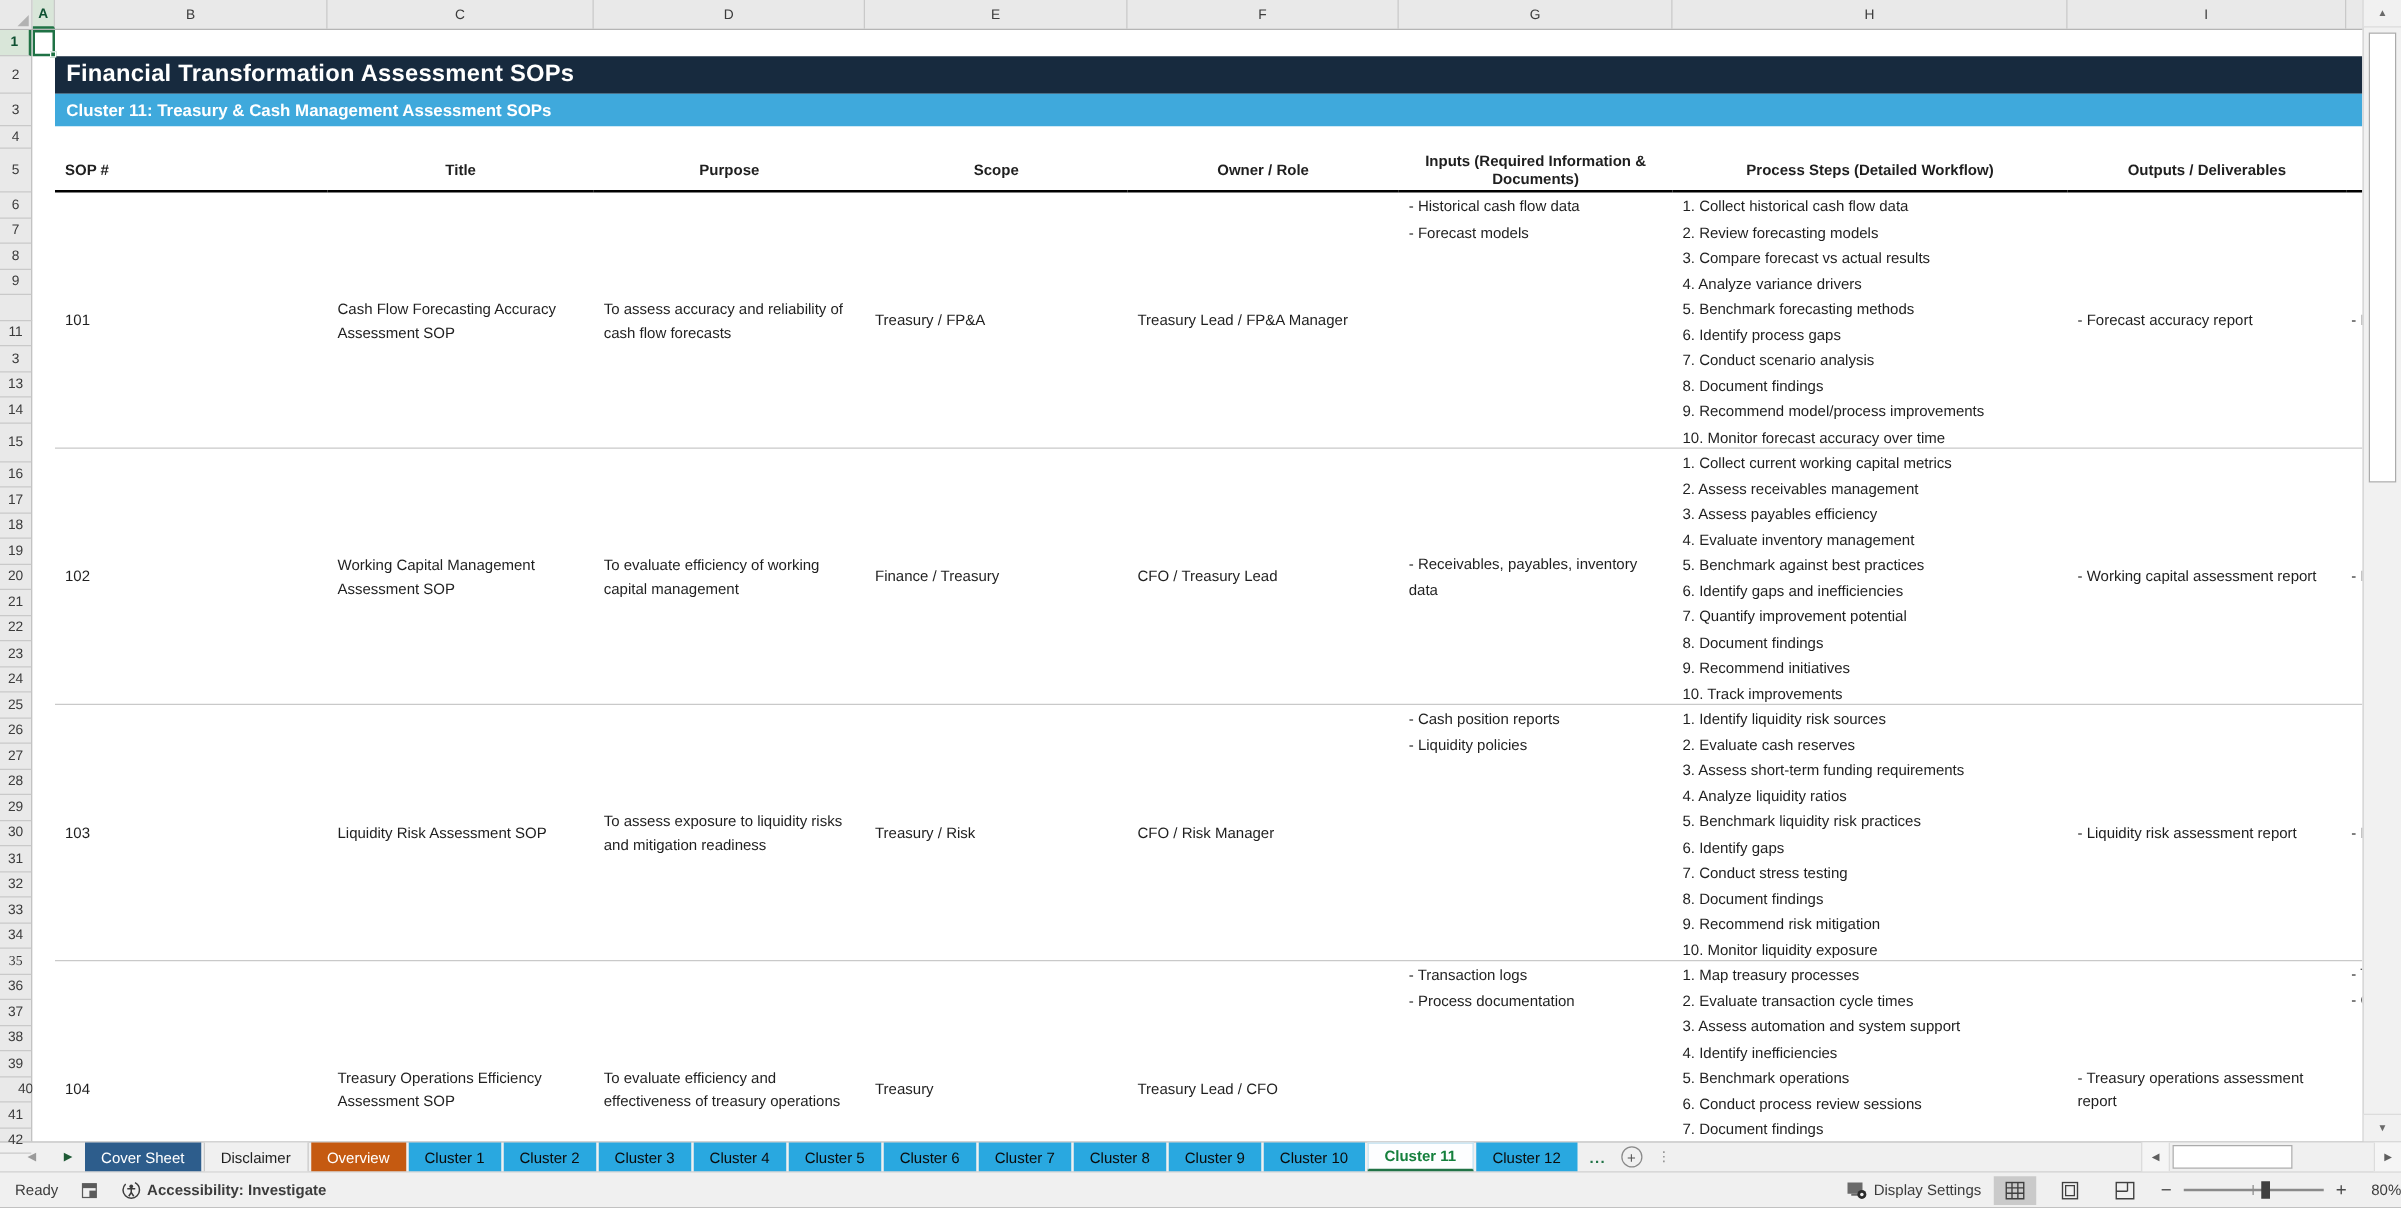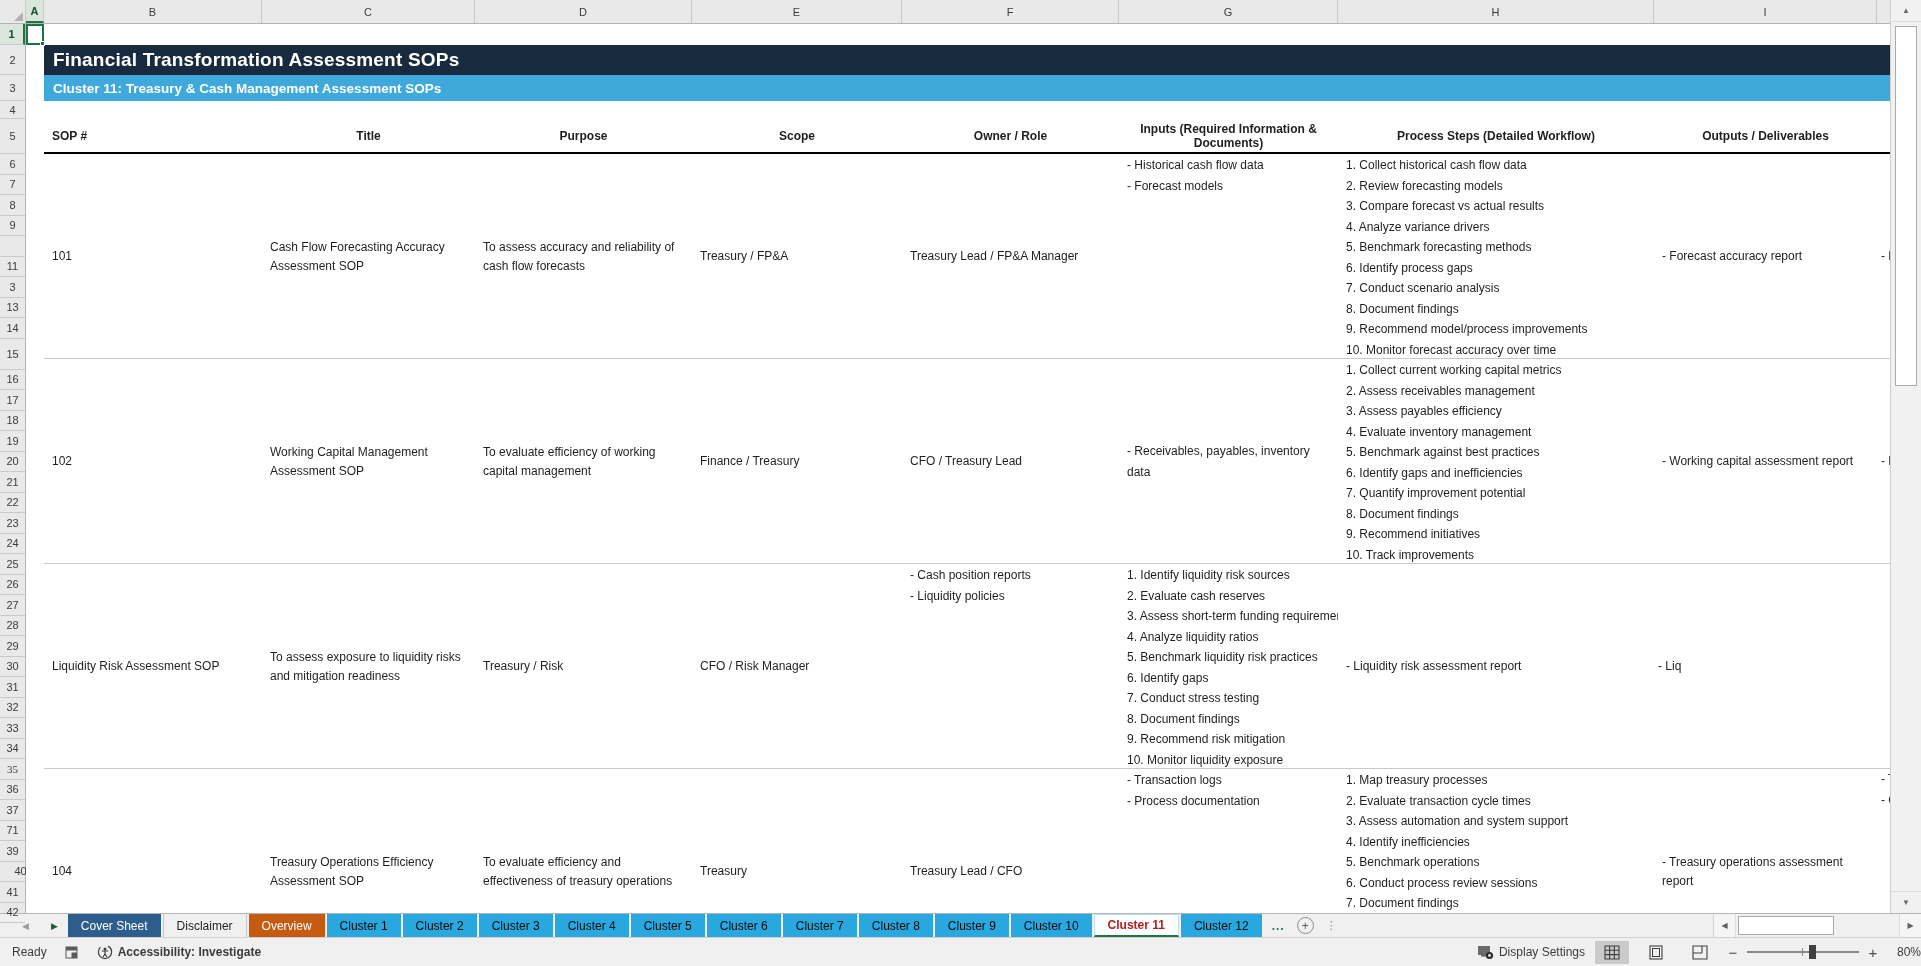--- a/index.html
+++ b/index.html
@@ -68,21 +68,21 @@
     display:flex; align-items:stretch; font-size:12px; }
   .navarrows { display:flex; align-items:center; padding:0 10px 0 22px; gap:22px; }
   .navarrow { font-size:9px; color:#9a9a9a; }
   .navarrow.on { color:#1e5a35; }
   .tab { display:flex; align-items:center; padding:0 13px; margin-right:2px;
     white-space:nowrap; cursor:default; }
   .tab.navy { background:#2d5d8c; color:#fff; }
   .tab.plain { background:#f0f0f0; color:#1f1f1f; border-left:1px solid #c8c8c8; border-right:1px solid #c8c8c8; }
   .tab.orange { background:#c55a11; color:#fff; }
   .tab.blue { background:#29a8e0; color:#0b0b0b; }
-  .tab.active { background:#fdfeff; color:#b91c1c; font-weight:bold;
+  .tab.active { background:#fdfeff; color:#15803d; font-weight:bold;
     border:1px solid #bfe0f0; border-bottom:2px solid #217346; }
   .tabextras { display:flex; align-items:center; gap:12px; padding:0 8px; }
   .dots3 { color:#217346; font-weight:bold; letter-spacing:1px; }
   .addsheet { width:17px; height:17px; border:1px solid #8a8a8a; border-radius:50%;
     display:flex; align-items:center; justify-content:center; font-size:12px; color:#555; line-height:1; }
   .kebab { color:#8a8a8a; font-size:11px; letter-spacing:0; }
   .tabbar .spacer { flex:1; }
   .hscroll { display:flex; align-items:center; width:208px; background:#f0f0f0;
     border-left:1px solid #d5d5d5; }
   .hbtn { width:22px; height:100%; display:flex; align-items:center; justify-content:center;
@@ -163,21 +163,21 @@
         <div class="rowh" style="height: 20.5px;">28</div>
         <div class="rowh" style="height: 20.5px;">29</div>
         <div class="rowh" style="height: 20.5px;">30</div>
         <div class="rowh" style="height: 20.5px;">31</div>
         <div class="rowh" style="height: 20.5px;">32</div>
         <div class="rowh" style="height: 20.5px;">33</div>
         <div class="rowh" style="height: 20.5px;">34</div>
         <div class="rowh" style="height: 20.5px; font-family: Liberation Serif, serif;">35</div>
         <div class="rowh" style="height: 20.5px;">36</div>
         <div class="rowh" style="height: 20.5px;">37</div>
-        <div class="rowh" style="height: 20.5px;">71</div>
+        <div class="rowh" style="height: 20.5px;">38</div>
         <div class="rowh" style="height: 20.5px;">39</div>
         <div class="rowh" style="height: 20.5px; padding-left: 16px;">40</div>
         <div class="rowh" style="height: 20.5px;">41</div>
         <div class="rowh" style="height: 20.5px;">42</div>
       </div>
     <div class="content">
       <div class="selbox">
         <div class="handle"></div>
       </div>
       <div class="titlebar">
@@ -251,20 +251,21 @@
               <div>10. Track improvements</div>
             </div>
             <div class="cell vc">- Working capital assessment report</div>
             <div class="cell cutcell vc">
               <div>- DS</div>
             </div>
             <div class="sep"></div>
           </div>
           <div class="grp">
             <div class="cell"></div>
+            <div class="cell vc">103</div>
             <div class="cell vc">Liquidity Risk Assessment SOP</div>
             <div class="cell vc">To assess exposure to liquidity risks and mitigation readiness</div>
             <div class="cell vc">Treasury / Risk</div>
             <div class="cell vc">CFO / Risk Manager</div>
             <div class="cell lines wrap topal">
               <div>- Cash position reports</div>
               <div>- Liquidity policies</div>
             </div>
             <div class="cell lines topal">
               <div>1. Identify liquidity risk sources</div>

